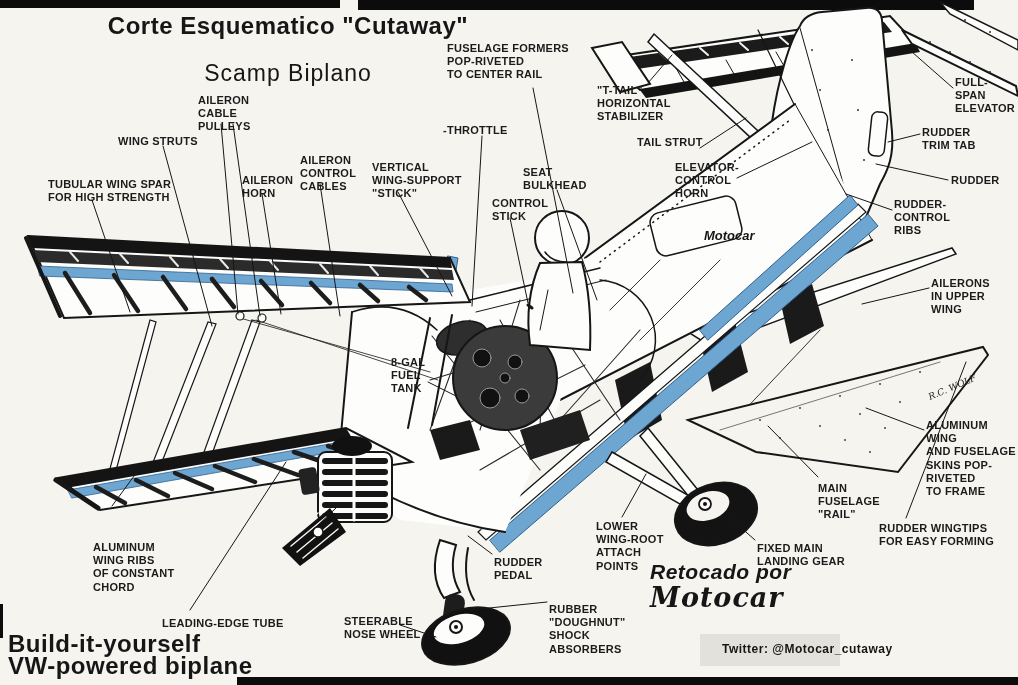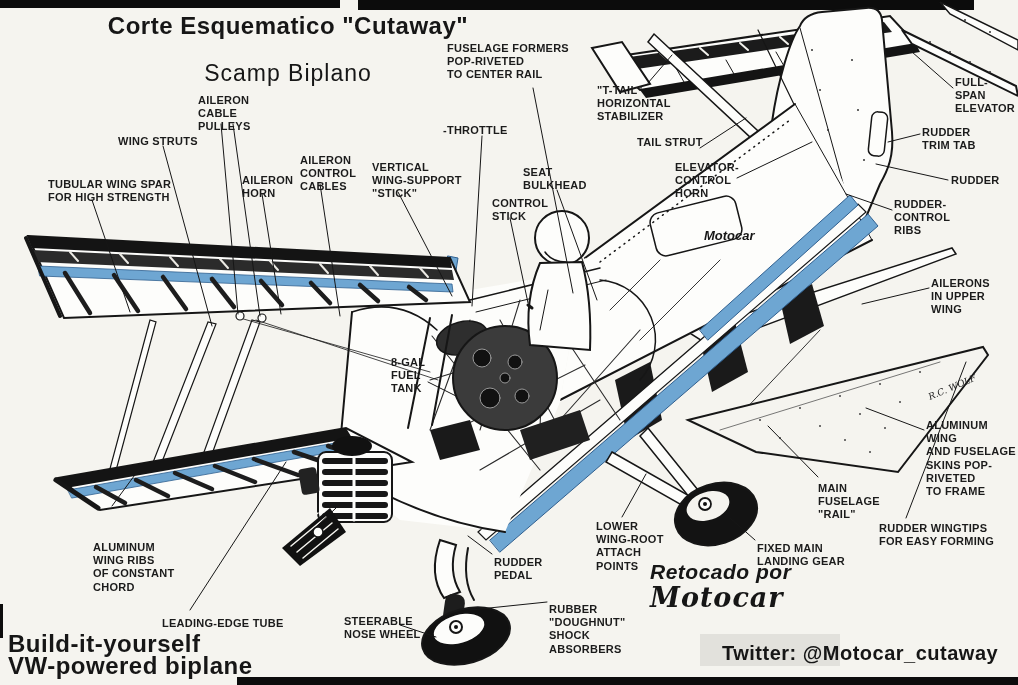--- a/index.html
+++ b/index.html
@@ -10,21 +10,21 @@
   .lbl{position:absolute;font-size:11px;font-weight:bold;line-height:1.2;letter-spacing:.25px;
        white-space:pre-line;color:#1b1b1b;}
   .title{position:absolute;left:78px;top:12px;width:420px;text-align:center;}
   .title .t1{font-size:24px;font-weight:bold;letter-spacing:.5px;}
   .title .t2{font-size:23px;font-weight:normal;letter-spacing:1px;margin-top:20px;}
   .watermark{position:absolute;left:704px;top:228px;font-size:13px;font-weight:bold;font-style:italic;}
   .credit{position:absolute;left:650px;top:560px;}
   .credit .c1{font-size:21px;font-weight:bold;letter-spacing:.5px;font-style:italic;}
   .credit .c2{font-family:"DejaVu Serif", serif;font-style:italic;font-weight:bold;font-size:27px;margin-top:-2px;letter-spacing:1px;}
   .foot-left{position:absolute;left:8px;top:633px;font-size:24px;font-weight:bold;line-height:22px;letter-spacing:.5px;}
-  .foot-right{position:absolute;left:722px;top:642px;font-size:20px;font-weight:bold;letter-spacing:.5px;}
+  .foot-right{position:absolute;left:722px;top:642px;font-size:12px;font-weight:bold;letter-spacing:.5px;}
   .smudge{position:absolute;background:rgba(60,60,55,.10);}
 </style>
 </head>
 <body>
 
 <div class="stage">
 
   <div class="bar" style="left:0;top:0;width:340px;height:8px;"></div>
   <div class="bar" style="left:358px;top:0;width:616px;height:10px;"></div>
   <div class="bar" style="left:237px;top:677px;width:781px;height:8px;"></div>

